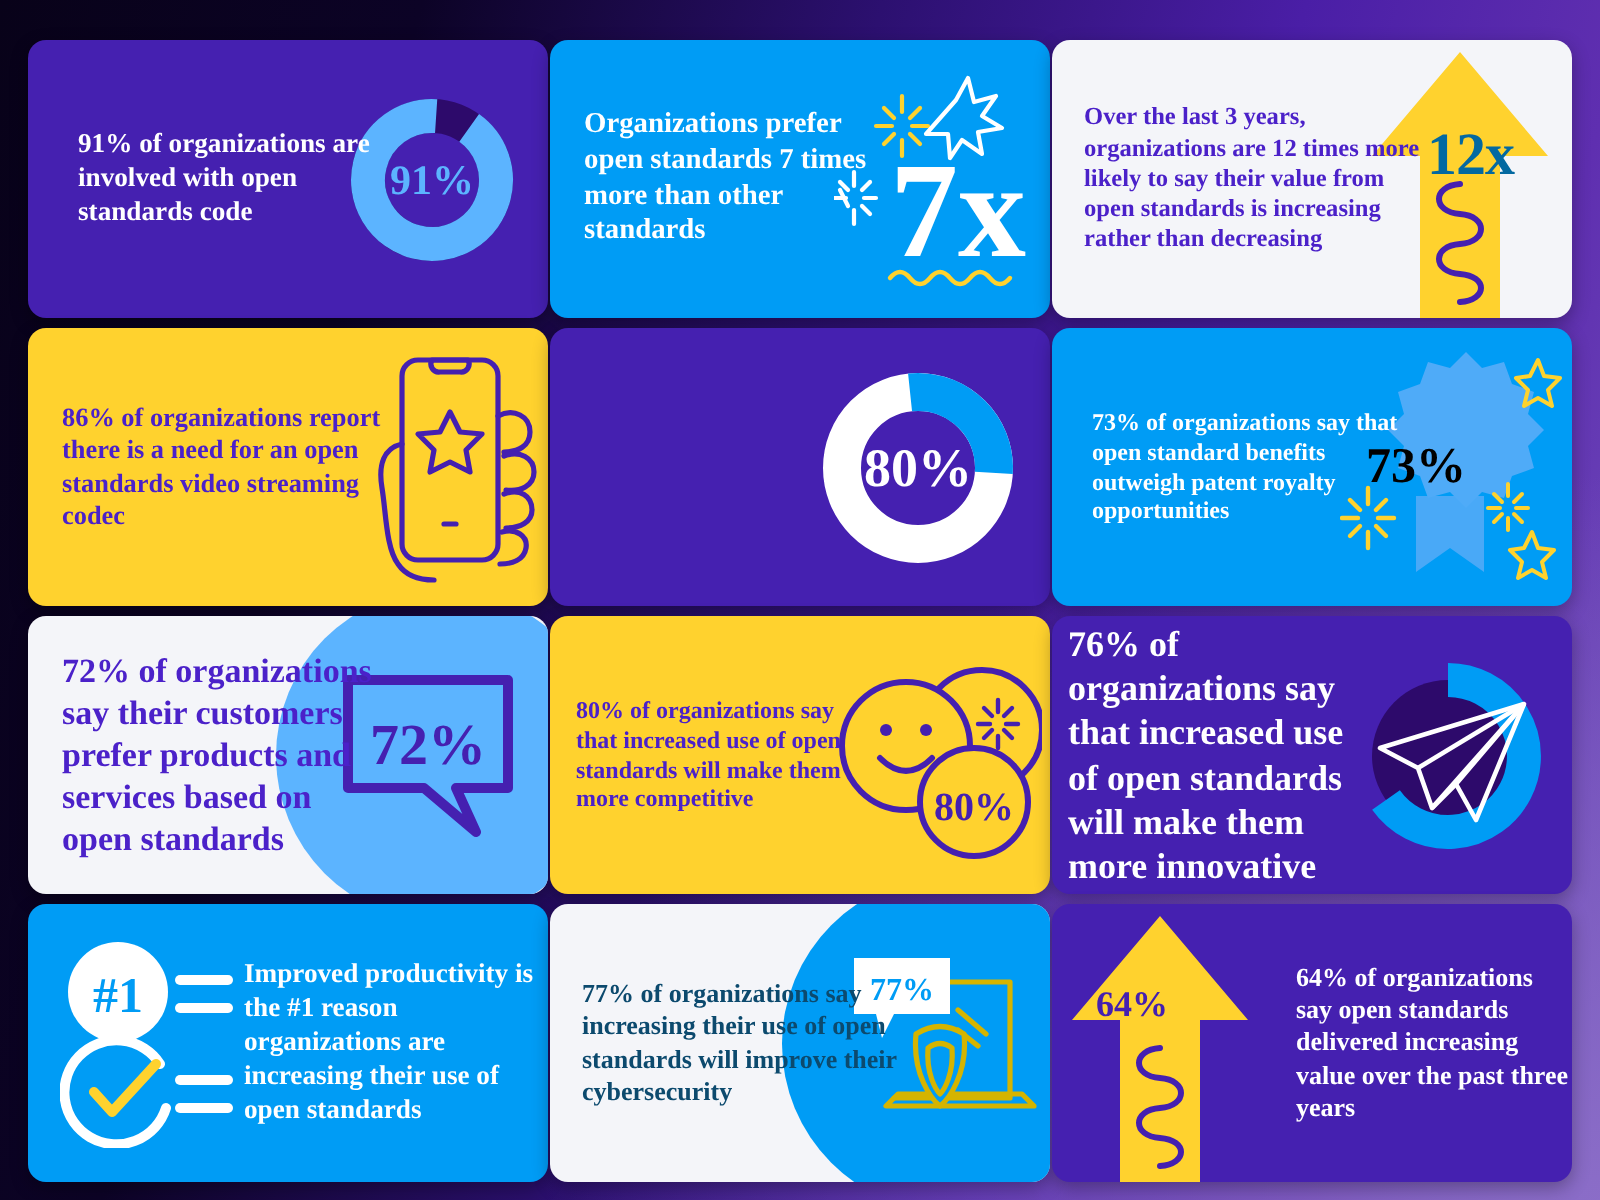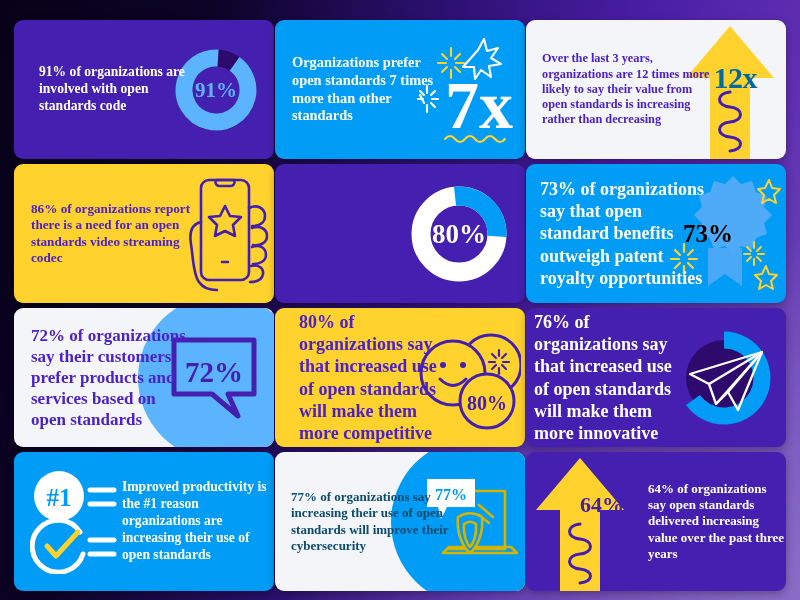--- a/index.html
+++ b/index.html
@@ -50,53 +50,53 @@
 
   
   .c4 .txt{padding-left:17px;width:180px;font-size:13.2px;}
   .c4 .art{right:2px;top:50%;transform:translateY(-50%);}
 
   
   .c5 .txt{padding-left:16px;width:150px;font-size:13.6px;}
   .c5 .art{right:14px;top:50%;transform:translateY(-50%);}
 
   
-  .c6 .txt{padding-left:14px;width:165px;font-size:18px;}
+  .c6 .txt{padding-left:20px;width:165px;font-size:12px;}
   .c6 .art{right:4px;top:50%;transform:translateY(-50%);}
   .c6 .num{position:absolute;right:53px;top:50%;transform:translateY(-50%);
     z-index:6;font-size:25px;font-weight:700;color:#000000;}
 
   
   .c7 .txt{padding-left:17px;width:160px;font-size:17px;}
   .c7 .blob{position:absolute;right:-30px;top:50%;transform:translateY(-50%);
     width:166px;height:166px;border-radius:50%;background:#5cb4ff;z-index:1;}
   .c7 .art{right:14px;top:50%;transform:translateY(-50%);}
 
   
-  .c8 .txt{padding-left:24px;width:150px;font-size:18px;}
+  .c8 .txt{padding-left:13px;width:150px;font-size:12px;}
   .c8 .art{right:4px;top:50%;transform:translateY(-50%);}
 
   
   .c9 .txt{padding-left:8px;width:150px;font-size:18px;}
   .c9 .art{right:14px;top:50%;transform:translateY(-50%);}
 
   
   .c10 .art{left:16px;top:50%;transform:translateY(-50%);}
   .c10 .txt{margin-left:108px;width:150px;font-size:13.6px;}
 
   
   .c11 .txt{padding-left:16px;width:160px;font-size:13px;}
   .c11 .blob{position:absolute;right:-34px;top:50%;transform:translateY(-50%);
     width:168px;height:168px;border-radius:50%;background:#009cf5;z-index:1;}
   .c11 .art{right:2px;top:50%;transform:translateY(-50%);}
 
   
   .c12 .art{left:8px;top:0;}
-  .c12 .num{position:absolute;left:54px;top:40px;z-index:6;
-    font-size:22px;font-weight:700;color:#4520b0;}
+  .c12 .num{position:absolute;left:22px;top:40px;z-index:6;
+    font-size:18px;font-weight:700;color:#4520b0;}
   .c12 .txt{margin-left:122px;width:140px;font-size:13px;}
 </style>
 </head>
 <body>
 
 <div class="grid">
 
   <div class="card bg-purple c1">
     <svg class="art" width="84" height="84" viewBox="0 0 84 84">
       <circle cx="42" cy="42" r="32" fill="none" stroke="#2d0a6b" stroke-width="17"></circle>

